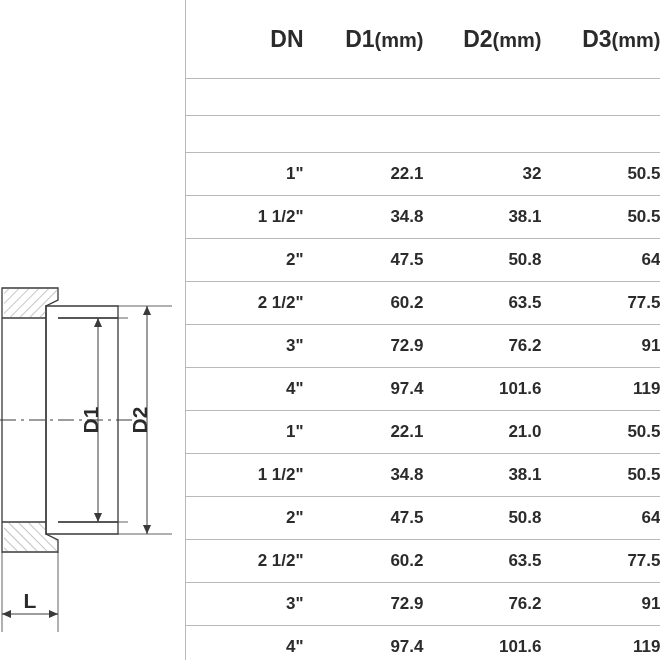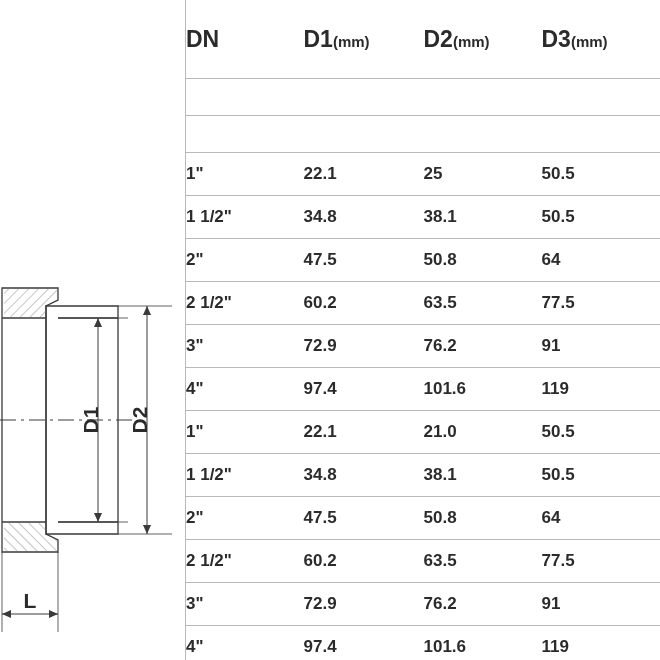--- a/index.html
+++ b/index.html
@@ -36,34 +36,34 @@
     table-layout: fixed;
   }
   #spec-table col.c-dn { width: 118px; }
   #spec-table col.c-d1 { width: 120px; }
   #spec-table col.c-d2 { width: 118px; }
   #spec-table col.c-d3 { width: 119px; }
 
   #spec-table td, #spec-table th {
     border-top: 1px solid #b9b9b9;
     border-bottom: 1px solid #b9b9b9;
-    text-align: left;
+    text-align: right;
     vertical-align: middle;
     color: #2b2b2b;
     font-size: 17px;
     font-weight: bold;
     padding: 0;
   }
   #spec-table tr.header-row th {
     border-top: none;
     font-size: 23px;
     height: 78px;
   }
   #spec-table tr.header-row th .unit {
-    font-size: 15px;
+    font-size: 20px;
     font-weight: bold;
     letter-spacing: 0;
   }
   #spec-table tr.blank-row td {
     height: 36px;
   }
   #spec-table tr.data-row td {
     height: 42px;
   }
   .left-border {
@@ -162,21 +162,21 @@
         </tr>
         <tr class="blank-row">
           <td class="left-border"></td>
           <td></td>
           <td></td>
           <td></td>
         </tr>
         <tr class="data-row">
           <td class="left-border">1"</td>
           <td>22.1</td>
-          <td>25</td>
+          <td>32</td>
           <td>50.5</td>
         </tr>
         <tr class="data-row">
           <td class="left-border">1 1/2"</td>
           <td>34.8</td>
           <td>38.1</td>
           <td>50.5</td>
         </tr>
         <tr class="data-row">
           <td class="left-border">2"</td>

